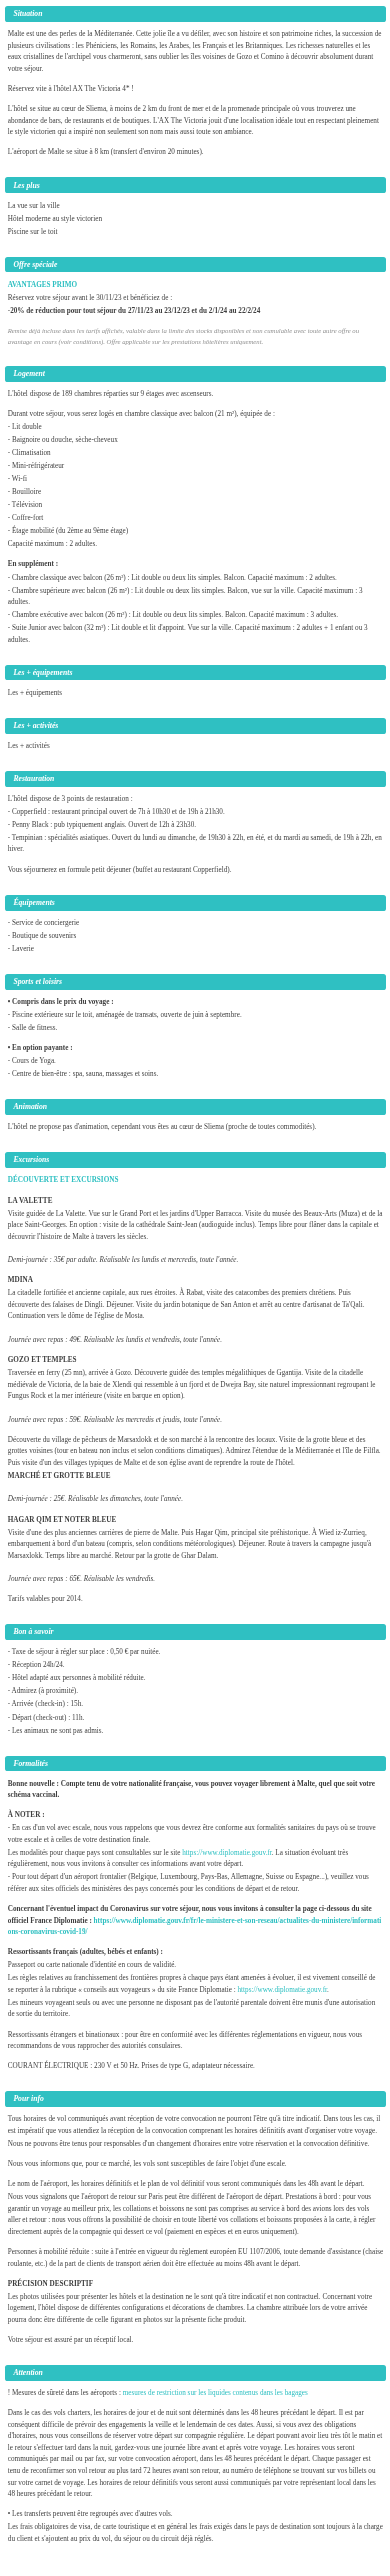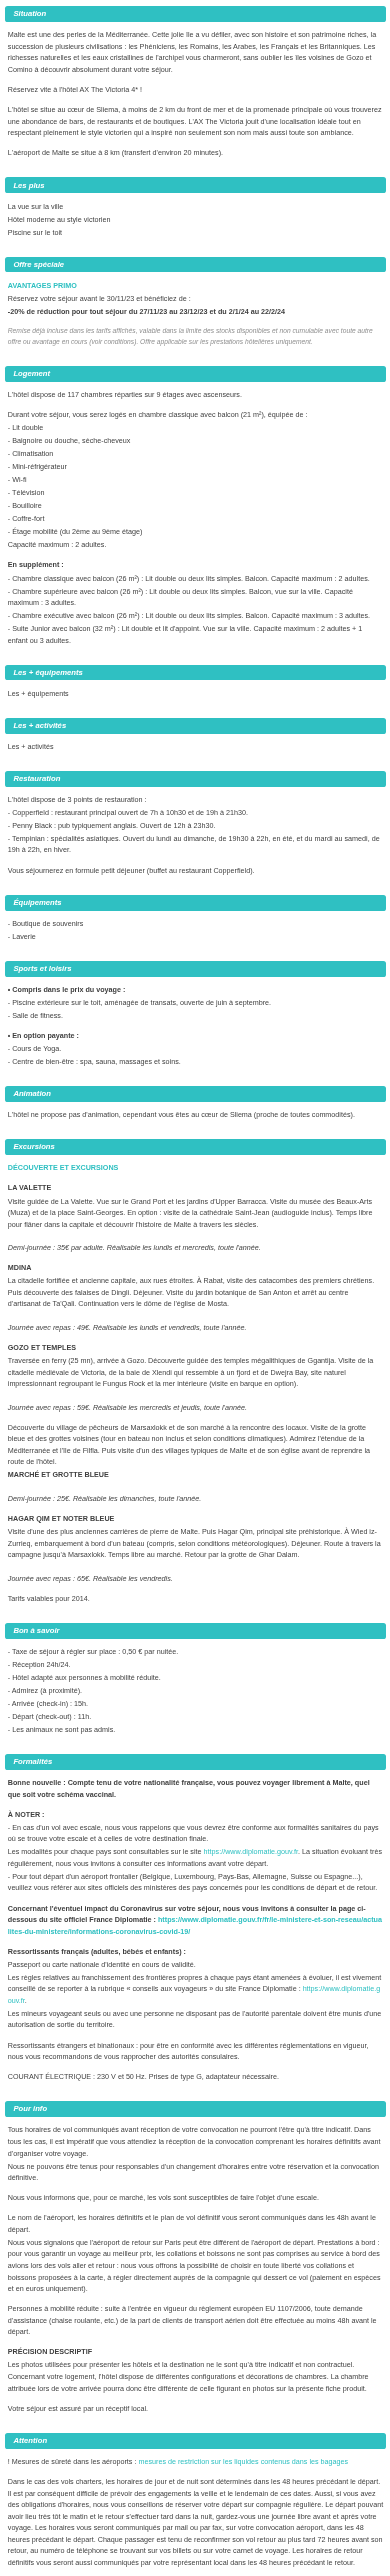--- a/index.html
+++ b/index.html
@@ -9,21 +9,21 @@
     background: #ffffff;
     color: #3f3f3f;
     font-family: "Liberation Sans", sans-serif;
   }
   .page {
     width: 391px;
     margin: 0 auto;
     padding: 6.2px 5.2px 31px;
     background: #ffffff;
   }
-  .sec { margin: 0 0 18.5px; }
+  .sec { margin: 0 0 18.5px; font-family: Liberation Serif, serif; }
   .sec-header {
     background: var(--accent);
     color: #ffffff;
     font-weight: bold;
     font-style: italic;
     font-size: 7.7px;
     line-height: 1;
     padding: 4.1px 8.2px;
     border-radius: 2.6px;
     margin: 0 0 7.2px;
@@ -71,30 +71,30 @@
       <section class="sec">
         <div class="sec-header">Offre spéciale</div>
         <p class="blk teal-bold">AVANTAGES PRIMO</p>
         <p class="blk plain">Réservez votre séjour avant le 30/11/23 et bénéficiez de :</p>
         <p class="blk bold">-20% de réduction pour tout séjour du 27/11/23 au 23/12/23 et du 2/1/24 au 22/2/24</p>
         <div class="gap"></div>
         <p class="blk muted-italic">Remise déjà incluse dans les tarifs affichés, valable dans la limite des stocks disponibles et non cumulable avec toute autre offre ou avantage en cours (voir conditions). Offre applicable sur les prestations hôtelières uniquement.</p>
       </section>
       <section class="sec">
         <div class="sec-header">Logement</div>
-        <p class="blk plain">L'hôtel dispose de 117 chambres réparties sur 9 étages avec ascenseurs.</p>
+        <p class="blk plain">L'hôtel dispose de 189 chambres réparties sur 9 étages avec ascenseurs.</p>
         <div class="gap"></div>
         <p class="blk plain">Durant votre séjour, vous serez logés en chambre classique avec balcon (21 m²), équipée de :</p>
         <p class="blk plain">- Lit double</p>
         <p class="blk plain">- Baignoire ou douche, sèche-cheveux</p>
         <p class="blk plain">- Climatisation</p>
         <p class="blk plain">- Mini-réfrigérateur</p>
         <p class="blk plain">- Wi-fi</p>
+        <p class="blk plain">- Bouilloire</p>
         <p class="blk plain">- Télévision</p>
-        <p class="blk plain">- Bouilloire</p>
         <p class="blk plain">- Coffre-fort</p>
         <p class="blk plain">- Étage mobilité (du 2ème au 9ème étage)</p>
         <p class="blk plain">Capacité maximum : 2 adultes.</p>
         <div class="gap"></div>
         <p class="blk bold">En supplément :</p>
         <p class="blk plain">- Chambre classique avec balcon (26 m²) : Lit double ou deux lits simples. Balcon. Capacité maximum : 2 adultes.</p>
         <p class="blk plain">- Chambre supérieure avec balcon (26 m²) : Lit double ou deux lits simples. Balcon, vue sur la ville. Capacité maximum : 3 adultes.</p>
         <p class="blk plain">- Chambre exécutive avec balcon (26 m²) : Lit double ou deux lits simples. Balcon. Capacité maximum : 3 adultes.</p>
         <p class="blk plain">- Suite Junior avec balcon (32 m²) : Lit double et lit d'appoint. Vue sur la ville. Capacité maximum : 2 adultes + 1 enfant ou 3 adultes.</p>
       </section>
@@ -110,20 +110,21 @@
         <div class="sec-header">Restauration</div>
         <p class="blk plain">L'hôtel dispose de 3 points de restauration :</p>
         <p class="blk plain">- Copperfield : restaurant principal ouvert de 7h à 10h30 et de 19h à 21h30.</p>
         <p class="blk plain">- Penny Black : pub typiquement anglais. Ouvert de 12h à 23h30.</p>
         <p class="blk plain">- Tempinian : spécialités asiatiques. Ouvert du lundi au dimanche, de 19h30 à 22h, en été, et du mardi au samedi, de 19h à 22h, en hiver.</p>
         <div class="gap"></div>
         <p class="blk plain">Vous séjournerez en formule petit déjeuner (buffet au restaurant Copperfield).</p>
       </section>
       <section class="sec">
         <div class="sec-header">Équipements</div>
+        <p class="blk plain">- Service de conciergerie</p>
         <p class="blk plain">- Boutique de souvenirs</p>
         <p class="blk plain">- Laverie</p>
       </section>
       <section class="sec">
         <div class="sec-header">Sports et loisirs</div>
         <p class="blk bold">• Compris dans le prix du voyage :</p>
         <p class="blk plain">- Piscine extérieure sur le toit, aménagée de transats, ouverte de juin à septembre.</p>
         <p class="blk plain">- Salle de fitness.</p>
         <div class="gap"></div>
         <p class="blk bold">• En option payante :</p>

